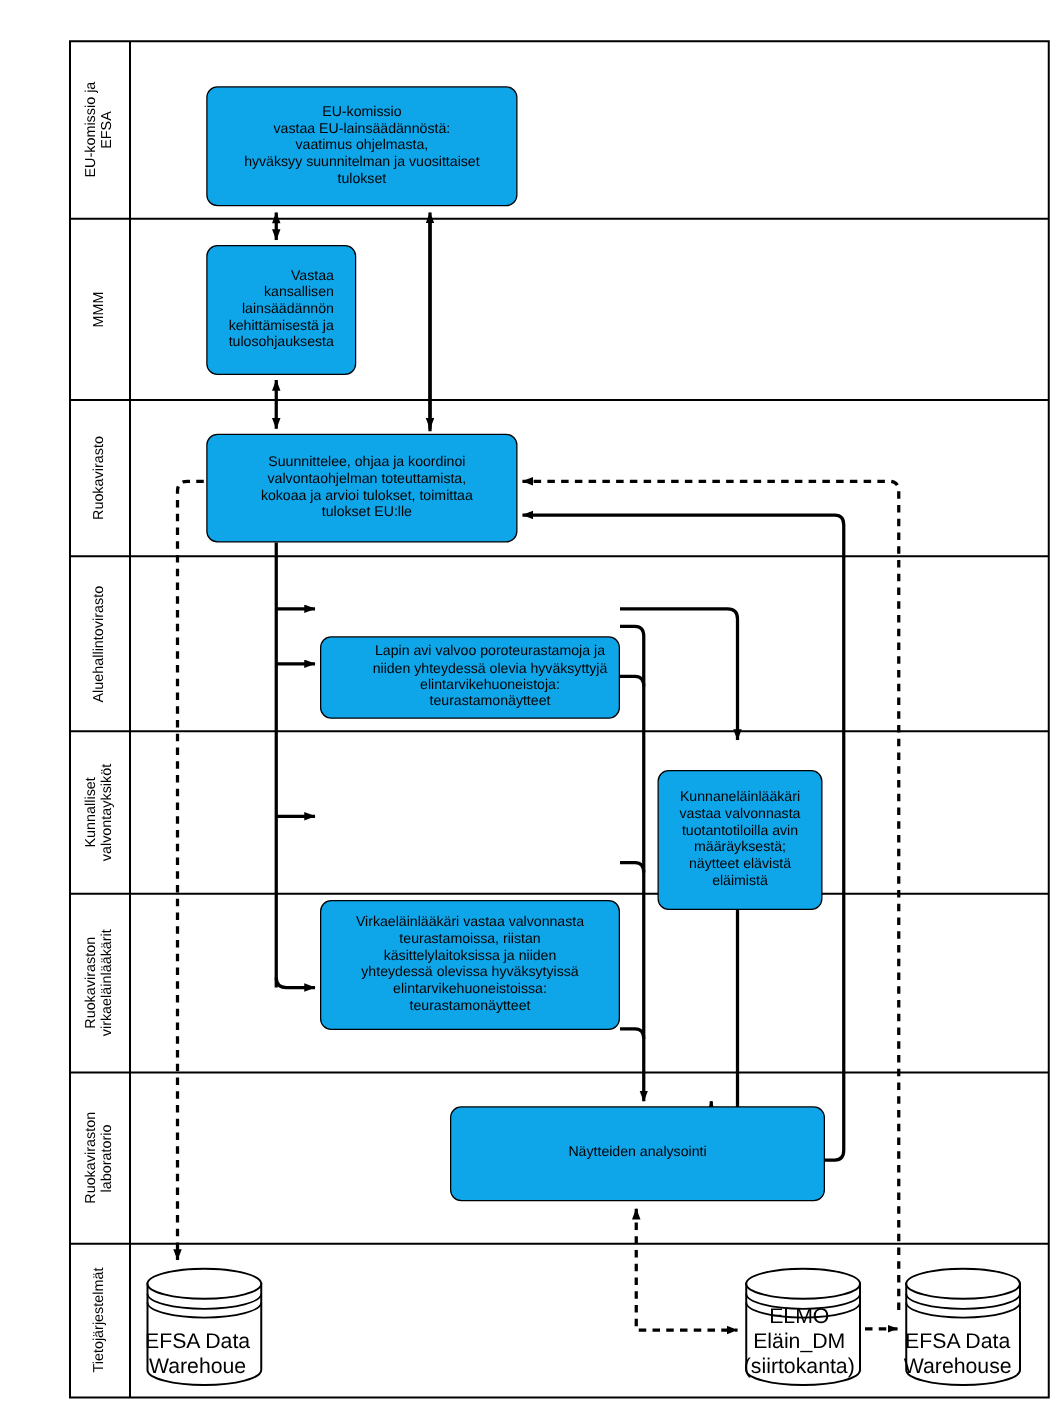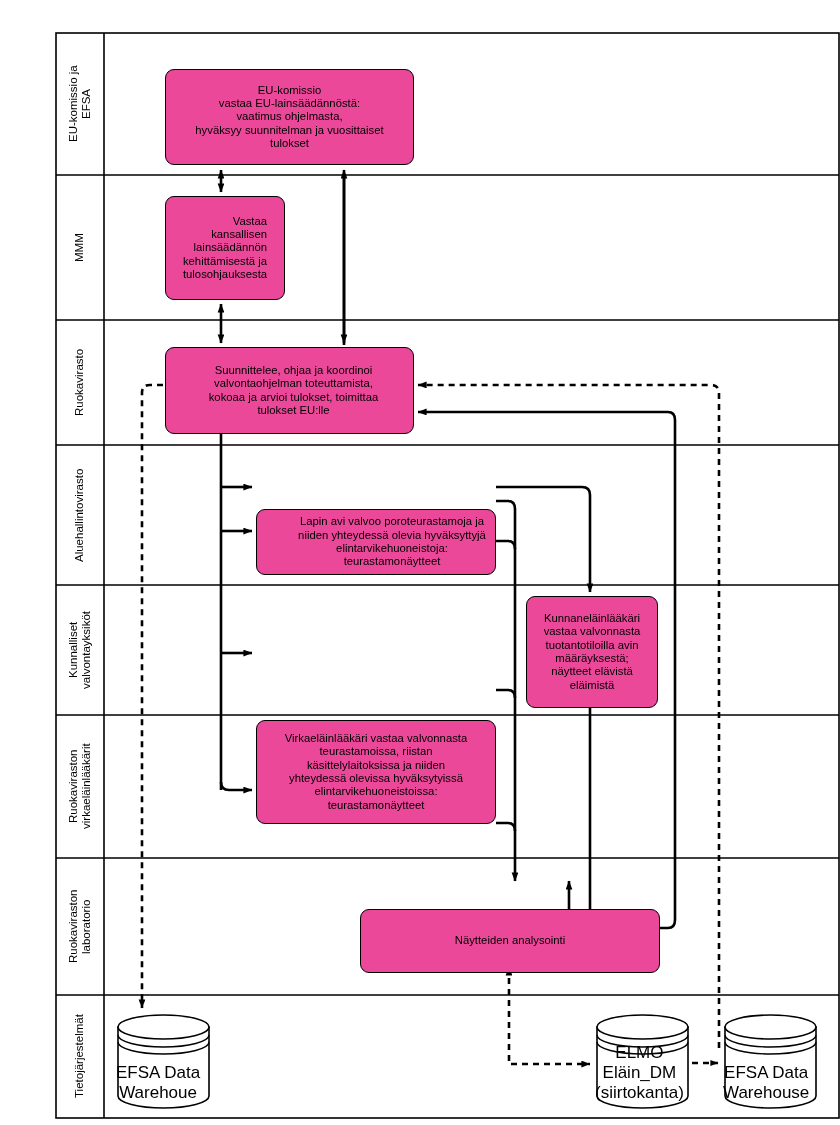--- a/index.html
+++ b/index.html
@@ -6,21 +6,21 @@
   body{font-family:"Liberation Sans","DejaVu Sans",sans-serif;}
   #page{position:relative;width:840px;height:1125px;background:#ffffff;overflow:hidden;}
   #svgroot{position:absolute;left:0;top:0;width:840px;height:1125px;}
   .lane-label{
     position:absolute;display:flex;align-items:center;justify-content:center;
     text-align:center;color:#000;font-size:11.5px;line-height:1.15;
     writing-mode:vertical-rl;transform:rotate(180deg);white-space:pre-line;
   }
   .node{
     position:absolute;box-sizing:border-box;border:1.6px solid #000;
-    background:#ec4899;border-radius:9px;
+    background:#0ea5e9;border-radius:9px;
     display:flex;align-items:center;justify-content:center;text-align:center;
     color:#000;font-size:11.3px;line-height:1.18;white-space:pre-line;padding:2px 4px;
   }
   .db{
     position:absolute;box-sizing:border-box;
     display:flex;align-items:flex-end;justify-content:flex-start;text-align:center;
     color:#000;font-size:17px;line-height:1.18;white-space:pre-line;
   }
   .db .db-text{position:relative;z-index:3;padding-bottom:7px;}
   .db svg{position:absolute;left:0;top:0;}
@@ -132,35 +132,35 @@
 kokoaa ja arvioi tulokset, toimittaa
 tulokset EU:lle</div>
 
 
   <div class="node" style="left:256px;top:509px;width:240px;height:66px;padding-left:36px;">Lapin avi valvoo poroteurastamoja ja
 niiden yhteydessä olevia hyväksyttyjä
 elintarvikehuoneistoja:
 teurastamonäytteet</div>
 
 
-  <div class="node" style="left:526px;top:596px;width:132px;height:112px;">Kunnaneläinlääkäri
+  <div class="node" style="left:526px;top:616px;width:132px;height:112px;">Kunnaneläinlääkäri
 vastaa valvonnasta
 tuotantotiloilla avin
 määräyksestä;
 näytteet elävistä
 eläimistä</div>
 
   <div class="node" style="left:256px;top:720px;width:240px;height:104px;">Virkaeläinlääkäri vastaa valvonnasta
 teurastamoissa, riistan
 käsittelylaitoksissa ja niiden
 yhteydessä olevissa hyväksytyissä
 elintarvikehuoneistoissa:
 teurastamonäytteet</div>
 
-  <div class="node" style="left:360px;top:885px;width:300px;height:64px;margin-top:24px;">Näytteiden analysointi</div>
+  <div class="node" style="left:360px;top:885px;width:300px;height:76px;">Näytteiden analysointi</div>
 
   <div class="db" style="left:116px;top:1013px;width:95px;height:97px;">
     <svg width="95" height="97" viewBox="0 0 95 97">
       <path d="M2,14 L2,83 A45.5,12 0 0 0 93,83 L93,14 Z" fill="#fff" stroke="#000" stroke-width="1.6"></path>
       <ellipse cx="47.5" cy="14" rx="45.5" ry="12" fill="#fff" stroke="#000" stroke-width="1.6"></ellipse>
       <path d="M2,22 A45.5,12 0 0 0 93,22" fill="none" stroke="#000" stroke-width="1.4"></path>
       <path d="M2,29 A45.5,12 0 0 0 93,29" fill="none" stroke="#000" stroke-width="1.4"></path>
     </svg>
     <span class="db-text">EFSA Data
 Warehoue</span>

